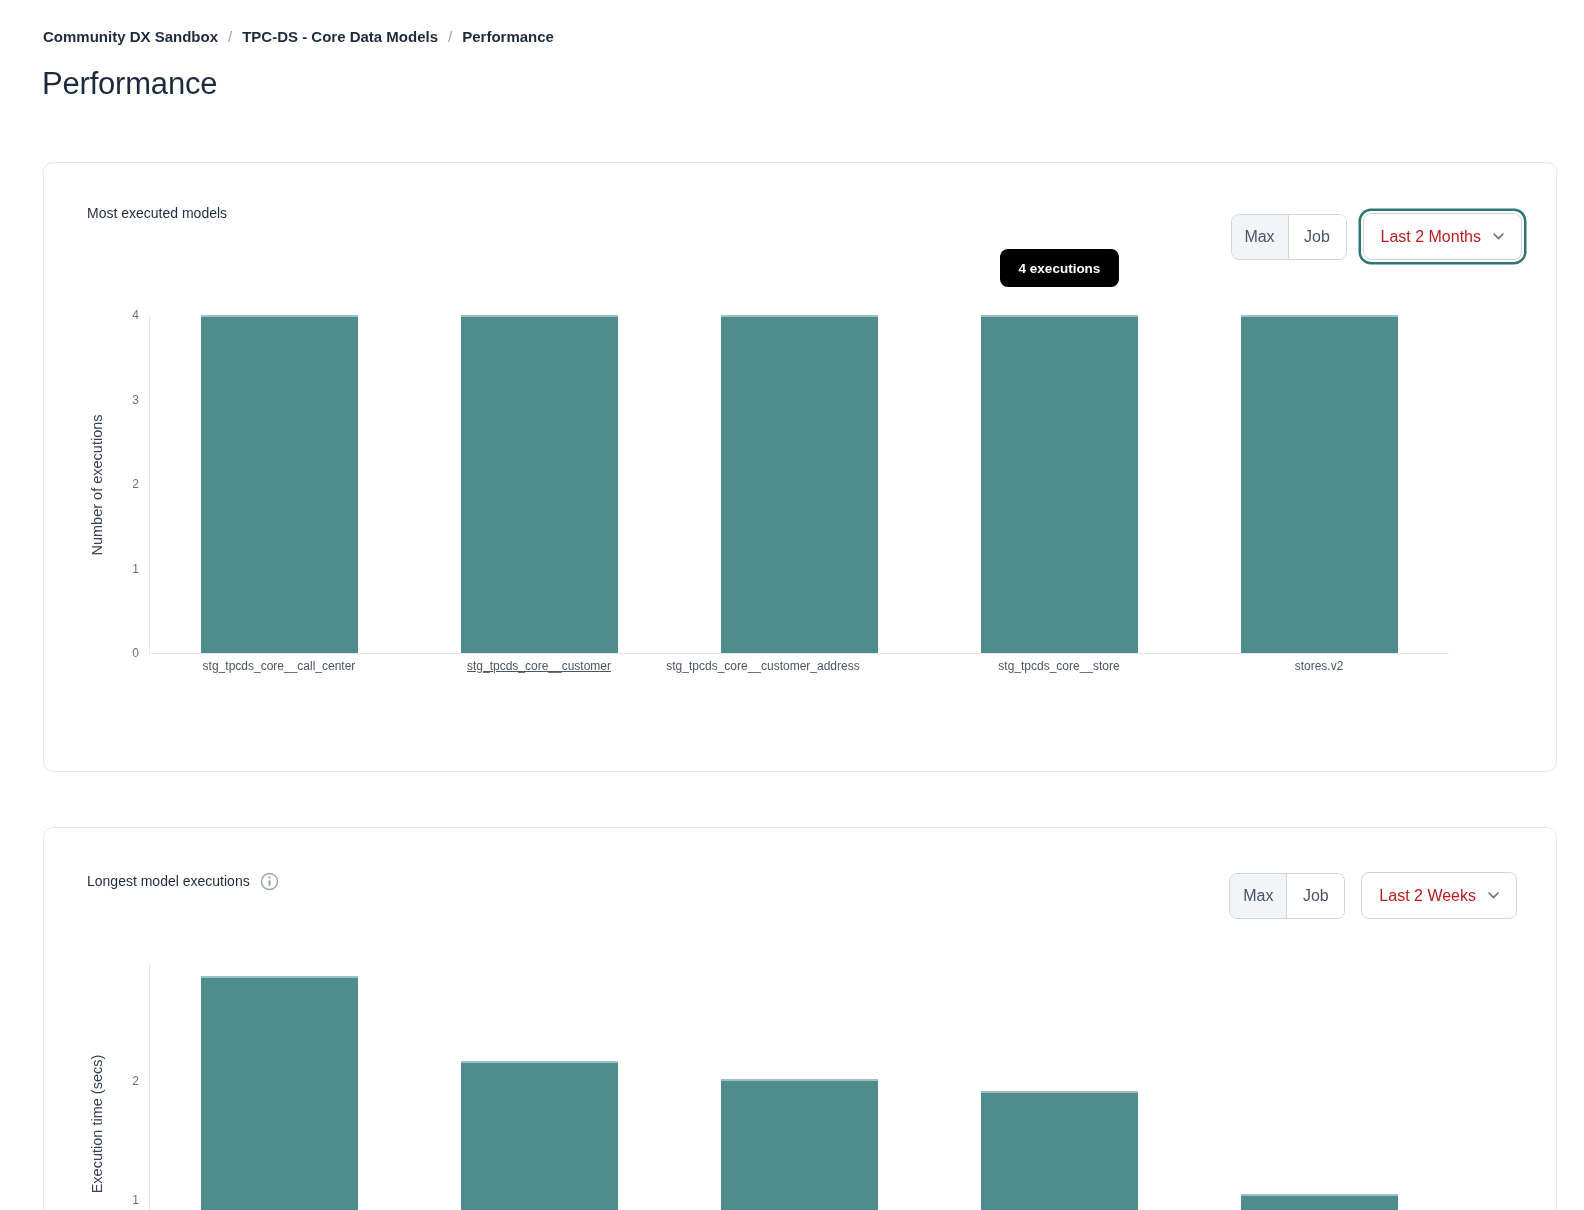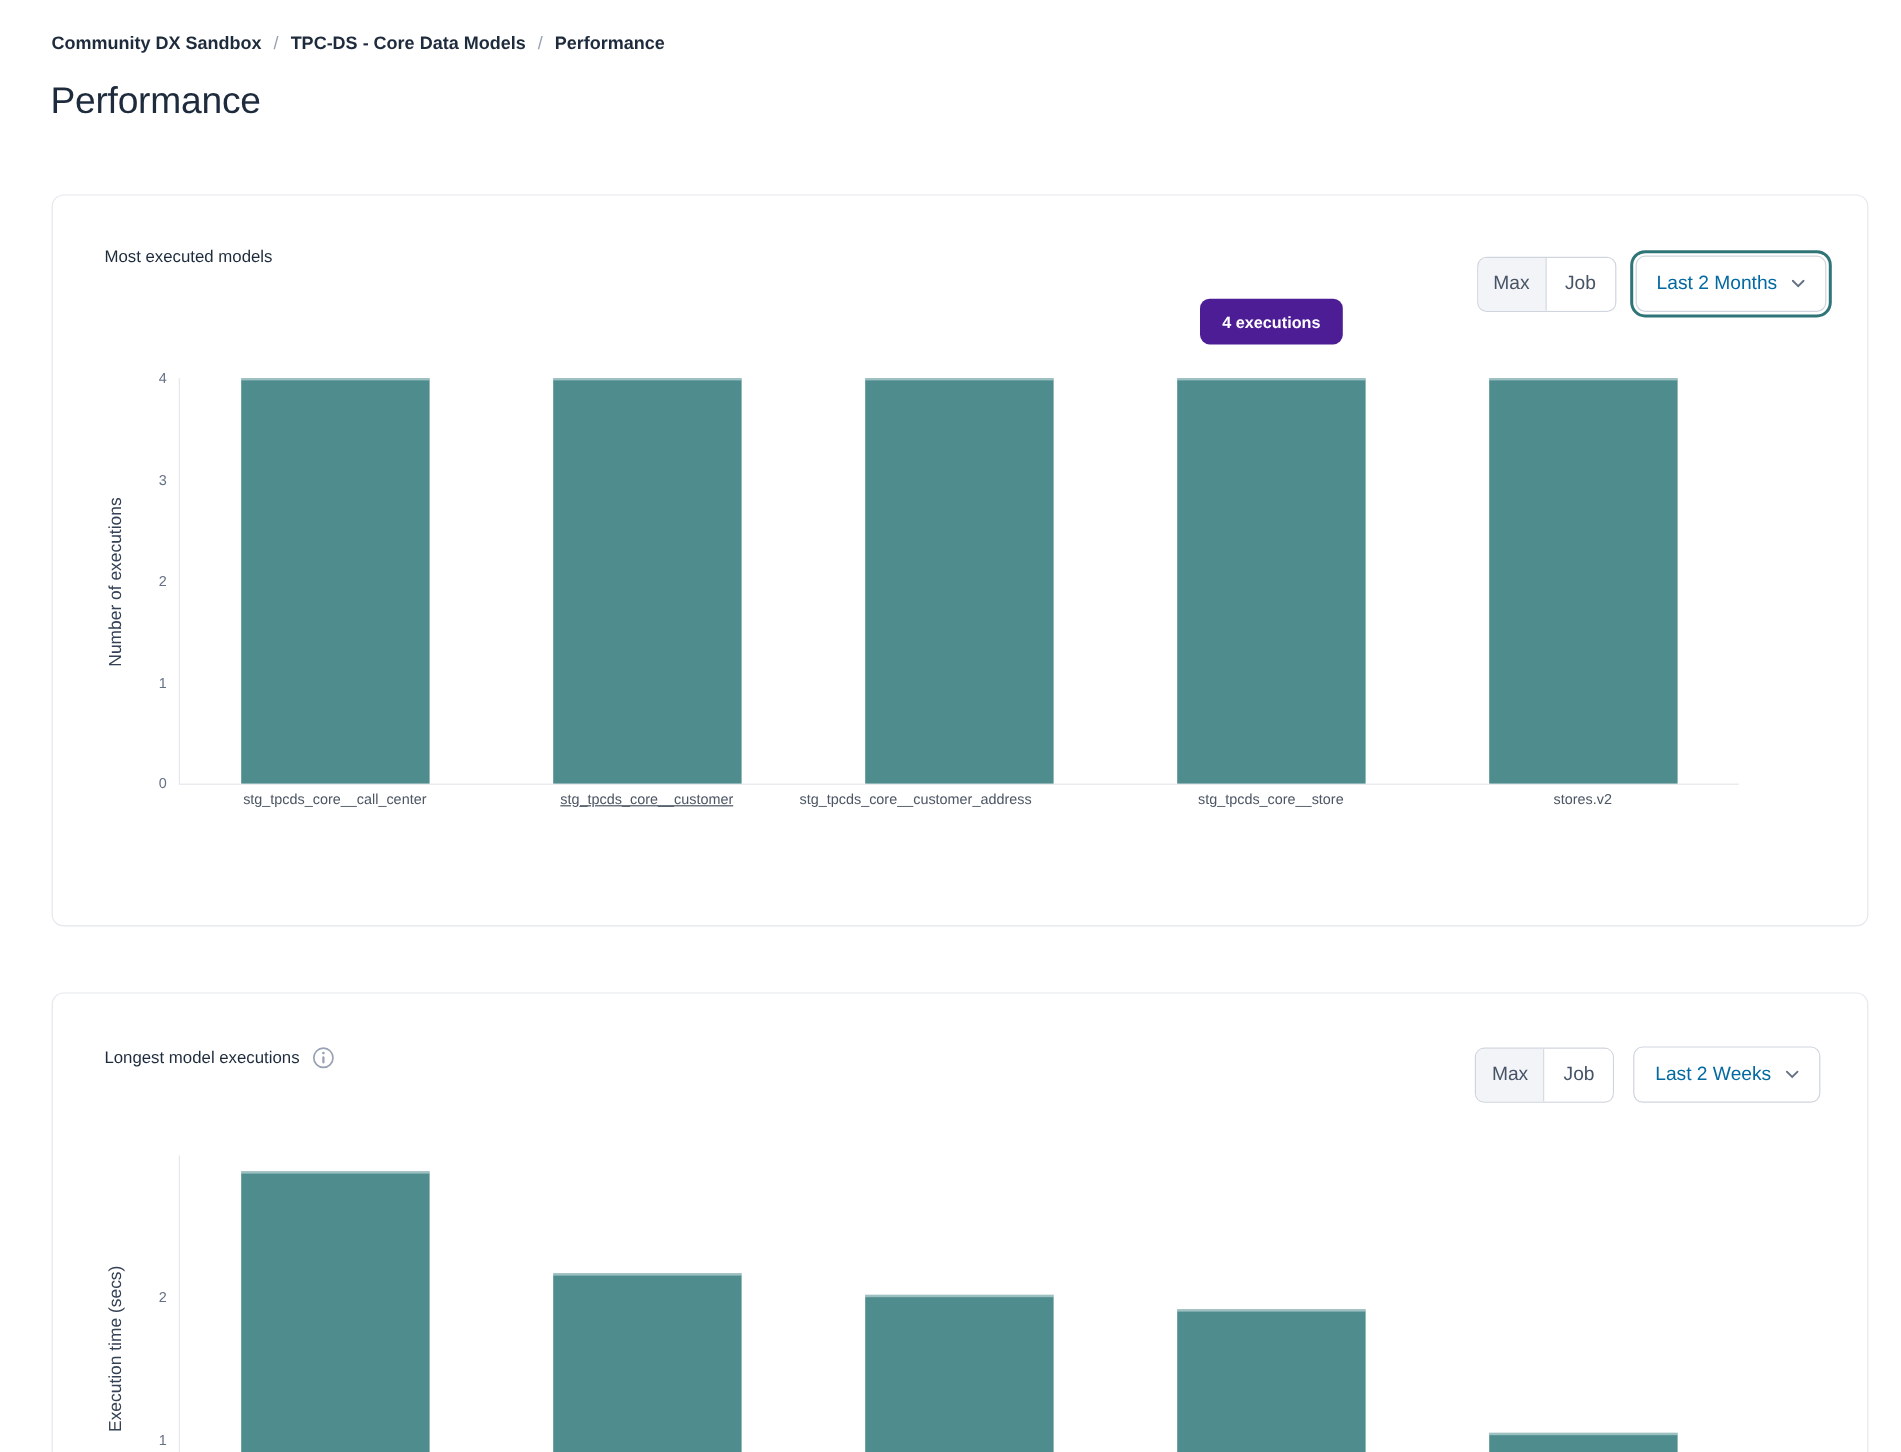--- a/index.html
+++ b/index.html
@@ -30,37 +30,37 @@
   .card1 .controls { right:34px; top:50px; }
   .card2 .controls { right:39px; top:44px; }
   .seg { display:flex; height:46px; border:1px solid #D0D5DD; border-radius:8px;
          overflow:hidden; background:#fff; }
   .seg .seg-btn { width:57px; border:none; background:#fff; font-family:inherit;
                   font-size:16px; color:#475467; cursor:pointer; }
   .seg .seg-btn.active { background:#F2F4F7; }
   .seg .seg-btn:first-child { border-right:1px solid #D0D5DD; }
   .dropdown { height:47px; padding:12px 17px; border:1px solid #D0D5DD; border-radius:8px;
               background:#fff; display:flex; align-items:center; gap:12px;
-              font-size:16px; color:#0369a1; cursor:pointer;text-align:right; }
+              font-size:16px; color:#b91c1c; cursor:pointer;text-align:right; }
   .dropdown.focused { box-shadow: 0 0 0 2px #ffffff, 0 0 0 4.5px #2F7577; }
 
   
   .chart { position:absolute; inset:0; }
   .axis-line { position:absolute; background:#E4E7EC; }
   .bar { position:absolute; background:#4E8C8E; cursor:pointer; }
   .bar::before { content:""; position:absolute; top:0; left:0; right:0; height:2px;
                  background:rgba(255,255,255,.45); }
   .ytick { position:absolute; font-size:12px; color:#667085; text-align:right; width:30px; }
   .xcat  { position:absolute; font-size:12px; color:#4B5563; text-align:center; }
   .xtitle{ position:absolute; font-size:15px; color:#374151; text-align:center; }
   .ylab  { position:absolute; font-size:14.5px; color:#344054; white-space:nowrap;
            transform:translate(-50%,-50%) rotate(-90deg); }
 
   .chart-tooltip { position:absolute; left:956px; top:86px; width:119px; height:38px;
-                   background:#4c1d95; color:#fff; border-radius:8px; font-size:13.5px;
+                   background:#000000; color:#fff; border-radius:8px; font-size:13.5px;
                    font-weight:700; display:flex; align-items:center; justify-content:center;text-align:center; }
 </style>
 </head>
 <body>
 
 <div class="page">
 
   <nav class="breadcrumb">
     <span class="crumb">Community DX Sandbox</span>
     <span class="sep">/</span>

